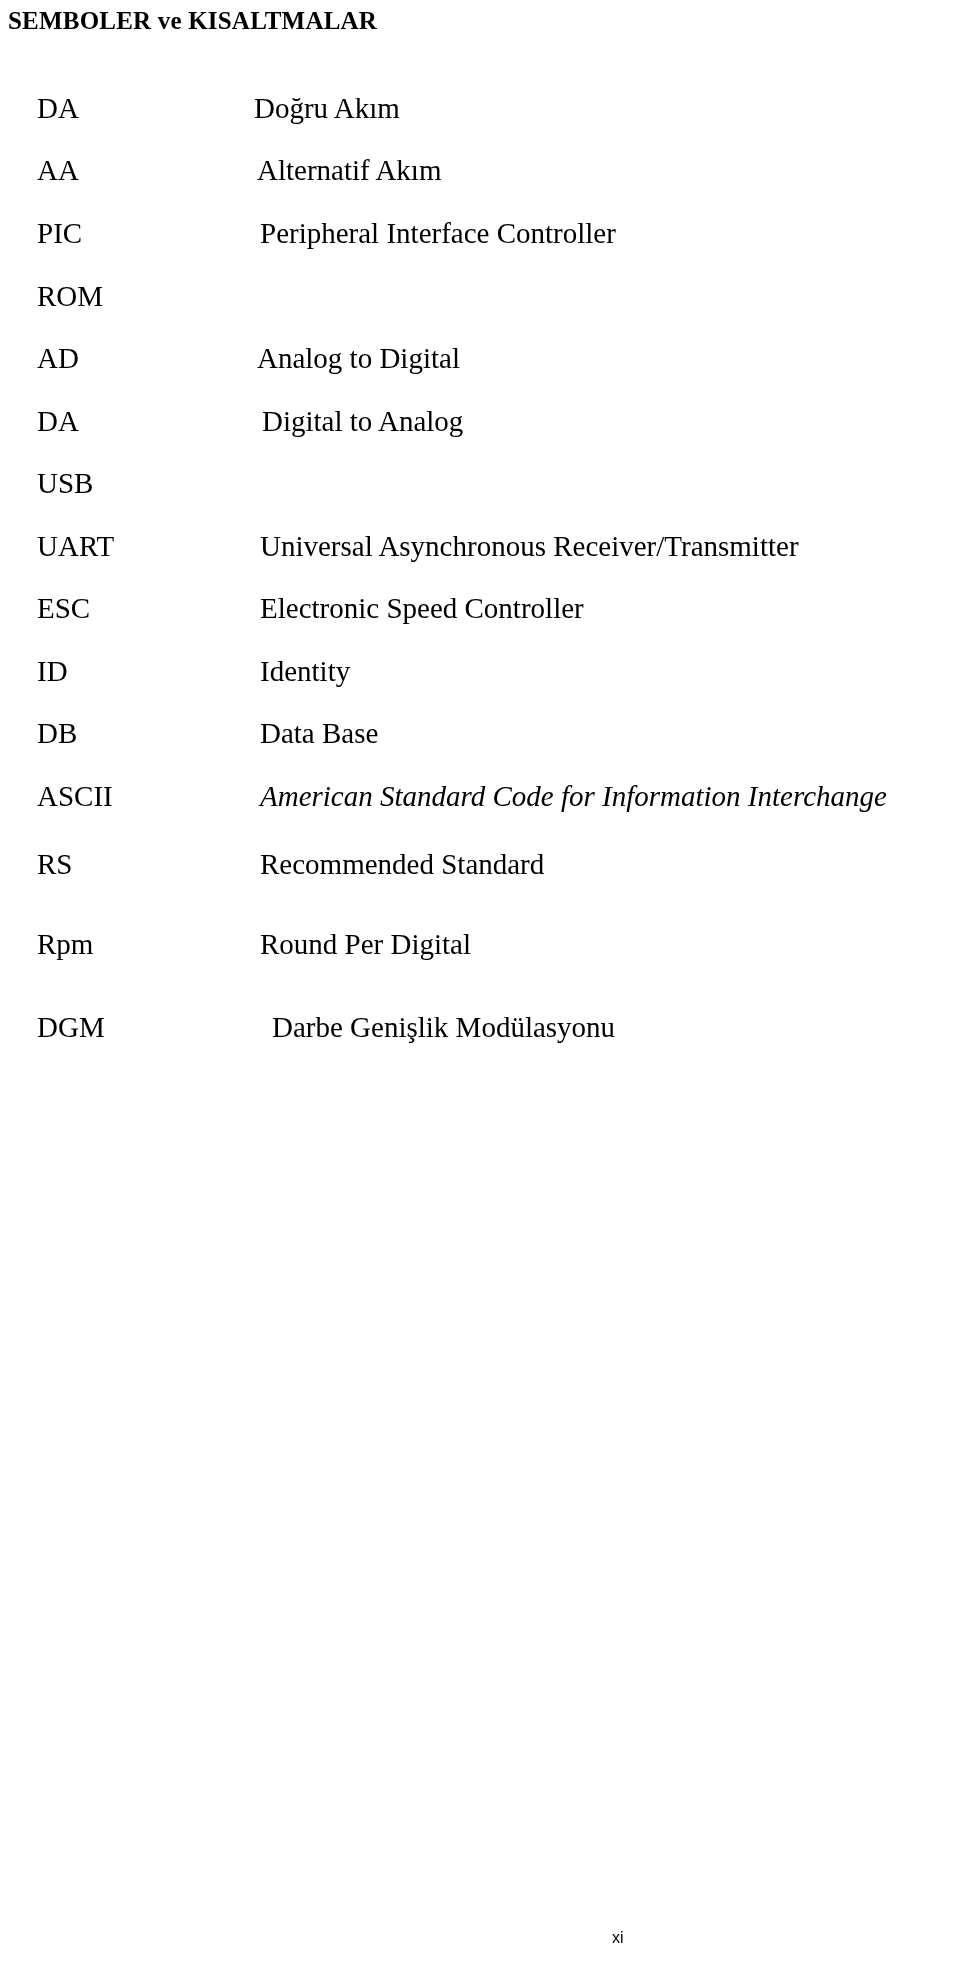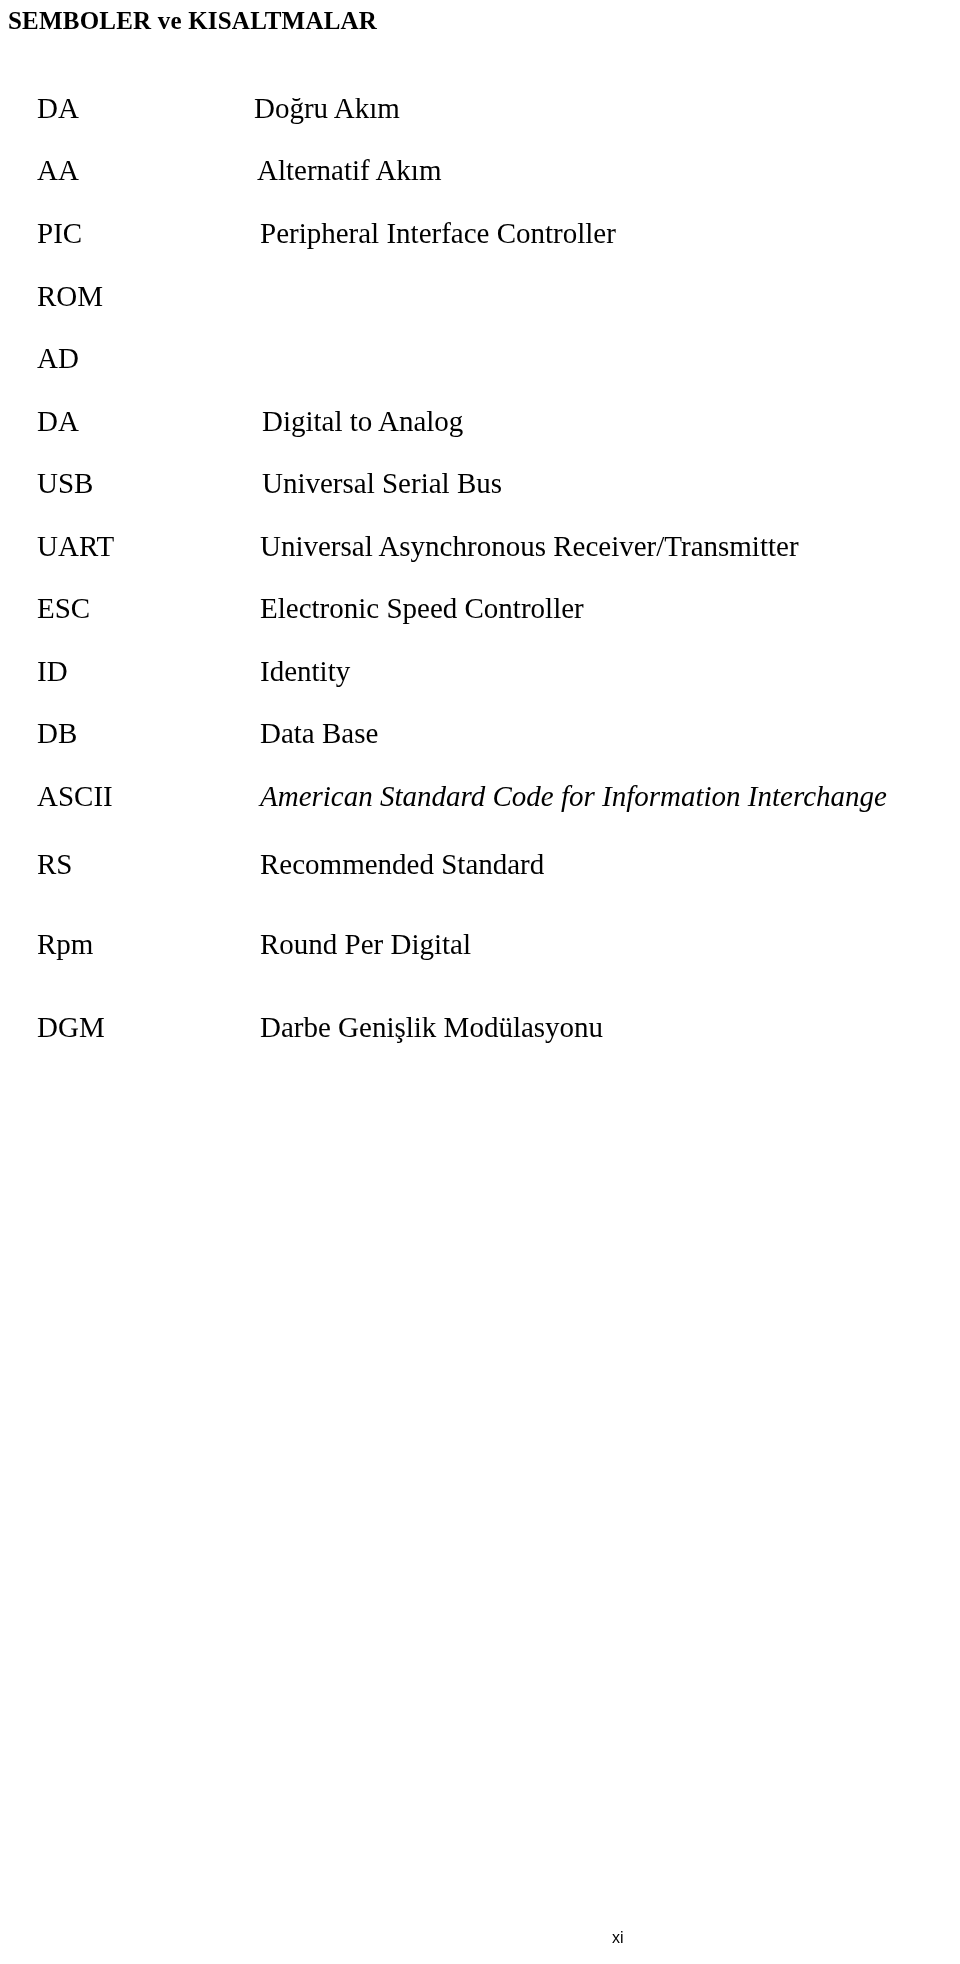--- a/index.html
+++ b/index.html
@@ -92,28 +92,28 @@
       </div>
       <div class="abbrev-row" style="top: 213px;">
         <span class="abbrev-term">PIC</span>
         <span class="abbrev-def" style="left: 228px;">Peripheral Interface Controller</span>
       </div>
       <div class="abbrev-row" style="top: 276px;">
         <span class="abbrev-term">ROM</span>
       </div>
       <div class="abbrev-row" style="top: 338px;">
         <span class="abbrev-term">AD</span>
+        <span class="abbrev-def" style="left: 225px;">Analog to Digital</span>
       </div>
       <div class="abbrev-row" style="top: 401px;">
         <span class="abbrev-term">DA</span>
         <span class="abbrev-def" style="left: 230px;">Digital to Analog</span>
       </div>
       <div class="abbrev-row" style="top: 463px;">
         <span class="abbrev-term">USB</span>
-        <span class="abbrev-def" style="left: 230px;">Universal Serial Bus</span>
       </div>
       <div class="abbrev-row" style="top: 526px; text-align: right;">
         <span class="abbrev-term">UART</span>
         <span class="abbrev-def" style="left: 228px;">Universal Asynchronous Receiver/Transmitter</span>
       </div>
       <div class="abbrev-row" style="top: 588px;">
         <span class="abbrev-term">ESC</span>
         <span class="abbrev-def" style="left: 228px;">Electronic Speed Controller</span>
       </div>
       <div class="abbrev-row" style="top: 651px;">
@@ -131,19 +131,19 @@
       <div class="abbrev-row" style="top: 844px;">
         <span class="abbrev-term">RS</span>
         <span class="abbrev-def" style="left: 228px;">Recommended Standard</span>
       </div>
       <div class="abbrev-row" style="top: 924px;">
         <span class="abbrev-term">Rpm</span>
         <span class="abbrev-def" style="left: 228px;">Round Per Digital</span>
       </div>
       <div class="abbrev-row" style="top: 1007px;">
         <span class="abbrev-term">DGM</span>
-        <span class="abbrev-def" style="left: 228px;">Darbe Genişlik Modülasyonu</span>
+        <span class="abbrev-def" style="left: 240px;">Darbe Genişlik Modülasyonu</span>
       </div>
     </div>
 
   <div class="page-number" style="left: 612px; top: 1930px;">xi</div>
 
 </div>
 
 </body></html>

